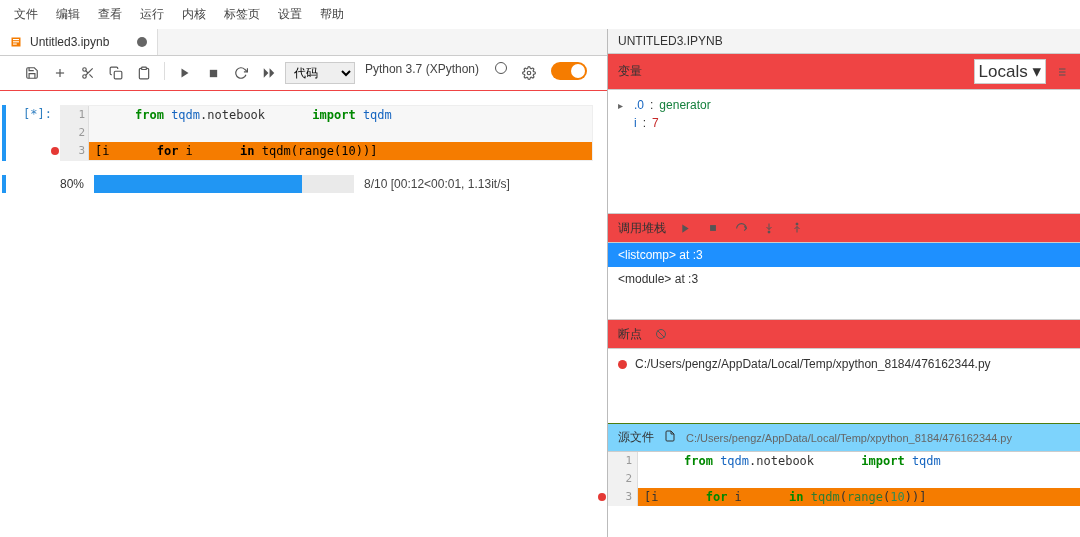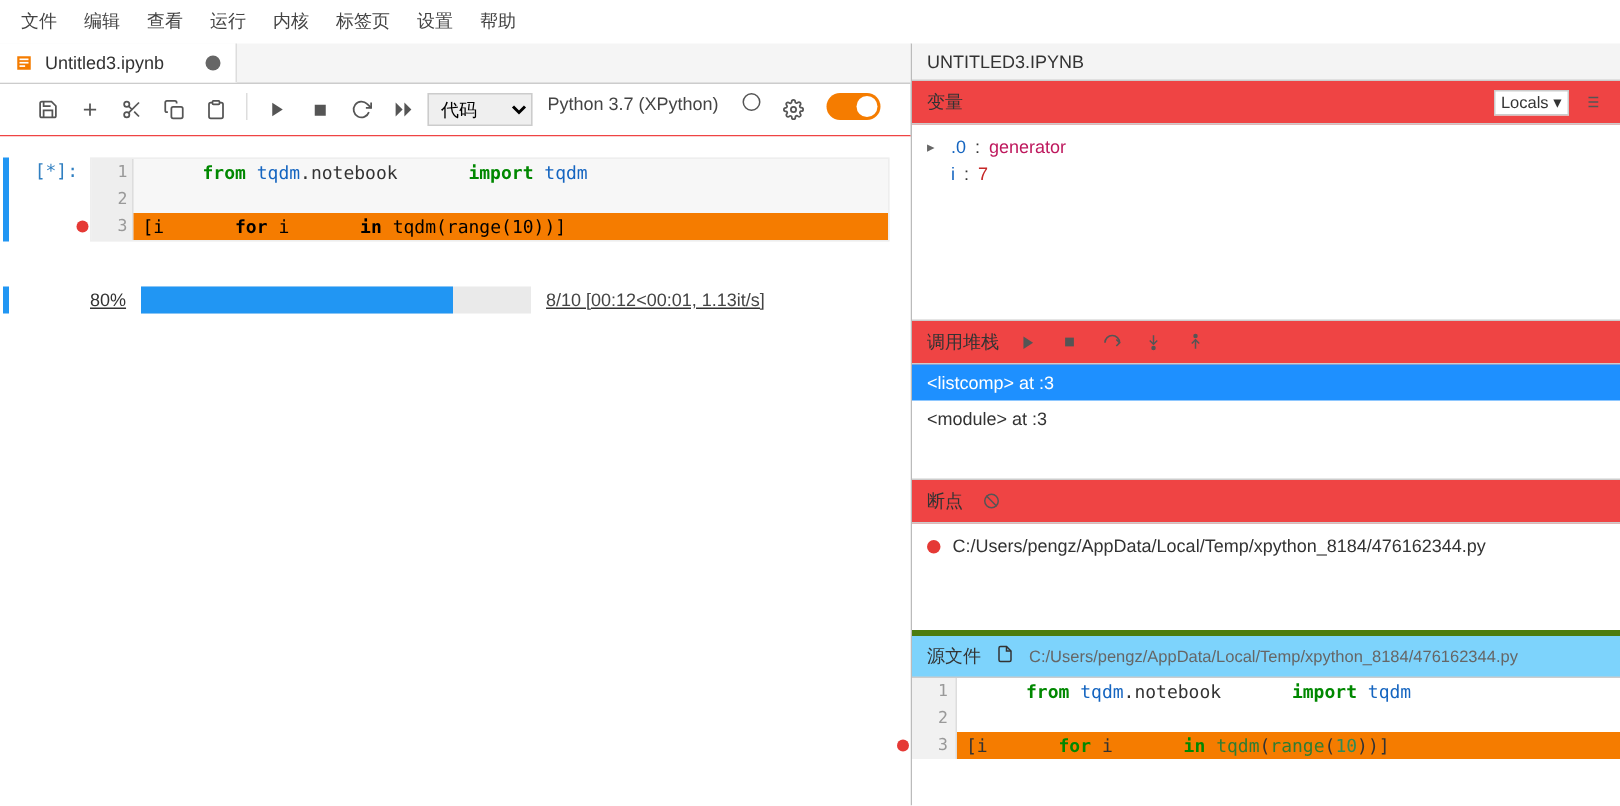--- a/index.html
+++ b/index.html
@@ -32,57 +32,57 @@
 .code-lines { margin-left: 28px; font-family: ui-monospace, Consolas, monospace; font-size: 12px; }
 .code-line { position: relative; height: 18px; line-height: 18px; padding-left: 6px; white-space: pre; }
 .code-line.hl { background: #f57c00; color: #000; }
 .lineno { position: absolute; left: -24px; width: 20px; text-align: right; color: #999; font-size: 11px; }
 .bp { position: absolute; left: -38px; top: 5px; width: 8px; height: 8px; border-radius: 50%; background: #e53935; }
 .tok-kw { color: #008800; font-weight: bold; margin-left: 40px; }
 .tok-mod { color: #1565c0; }
 .tok-fn { color: #2e7d32; }
 .tok-num { color: #2e8b57; }
 .code-line.hl .tok-kw, .code-line.hl .tok-mod, .code-line.hl .tok-fn, .code-line.hl .tok-num { color: #000; }
-.output { display: flex; margin-top: 30px; text-decoration: underline; }
+.output { display: flex; margin-top: 14px; }
 .output-stripe { width: 4px; background: #2196f3; margin-right: 8px; }
 .output-body { flex: 1; display: flex; align-items: center; gap: 10px; font-size: 12px; padding-left: 46px; }
 .pct { color: #333; }
 .progress { flex: 0 0 260px; height: 18px; background: #eaeaea; position: relative; }
 .progress-fill { position: absolute; left: 0; top: 0; bottom: 0; background: #2196f3; }
 .progress-text { color: #444; }
 .panel-header { background: #ef4444; padding: 5px 10px; font-size: 12px; color: #333; border-bottom: 1px solid #ccc; display: flex; align-items: center; gap: 10px; }
 .panel-header.light { background: #f4f4f4; }
 .panel-header .tools { margin-left: auto; display: flex; align-items: center; gap: 6px; }
 .panel-header .itool { width: 18px; height: 18px; display: flex; align-items: center; justify-content: center; color: #555; cursor: pointer; }
 .vars-body { padding: 6px 10px; font-size: 12px; flex: 1; overflow: auto; }
 .var-row { display: flex; align-items: center; gap: 6px; padding: 2px 0; }
 .var-row .caret { color: #666; font-size: 10px; width: 10px; }
 .var-name { color: #1565c0; }
 .var-val { color: #c62828; }
-.var-type { color: #be185d; }
+.var-type { color: #15803d; }
 .callstack-body { font-size: 12px; }
 .stack-row { padding: 5px 10px; }
 .stack-row.sel { background: #1e90ff; color: #fff; }
 .bp-body { padding: 8px 10px; font-size: 12px; display: flex; align-items: center; gap: 8px; }
 .bp-dot { width: 9px; height: 9px; border-radius: 50%; background: #e53935; }
 .src-header { display: flex; align-items: center; gap: 10px; padding: 5px 10px; background: #7dd3fc; border-bottom: 1px solid #ccc; font-size: 12px; }
 .src-header .path { color: #666; font-size: 11px; }
 .src-body { position: relative; font-family: ui-monospace, Consolas, monospace; font-size: 12px; background: #fff; }
 .src-gutter { position: absolute; left: 0; top: 0; bottom: 0; width: 30px; background: #f1f1f1; border-right: 1px solid #ddd; }
 .src-lines { margin-left: 30px; }
 .src-line { position: relative; height: 18px; line-height: 18px; padding-left: 6px; white-space: pre; }
 .src-line .lineno { left: -26px; }
 .src-line .bp { left: -40px; }
 .src-line.hl { background: #f57c00; }
 .section { display: flex; flex-direction: column; }
 .section.vars { flex: 0 0 160px; border-bottom: 1px solid #ccc; }
 .section.stack { flex: 0 0 106px; border-bottom: 1px solid #ccc; }
-.section.bps { flex: 0 0 104px; border-bottom: 4px solid #4d7c0f; }
+.section.bps { flex: 0 0 104px; border-bottom: 1px solid #4d7c0f; }
 .section.src { flex: 1; }
-.scope-select { border: 1px solid #ccc; padding: 1px 4px; font-size: 11px; background: #fff; }
+.scope-select { border: 1px solid #ccc; padding: 1px 4px; font-size: 17px; background: #fff; }
 </style>
 </head>
 <body>
 
 <div class="menubar" id="menubar">
     <span>文件</span>
     <span>编辑</span>
     <span>查看</span>
     <span>运行</span>
     <span>内核</span>

